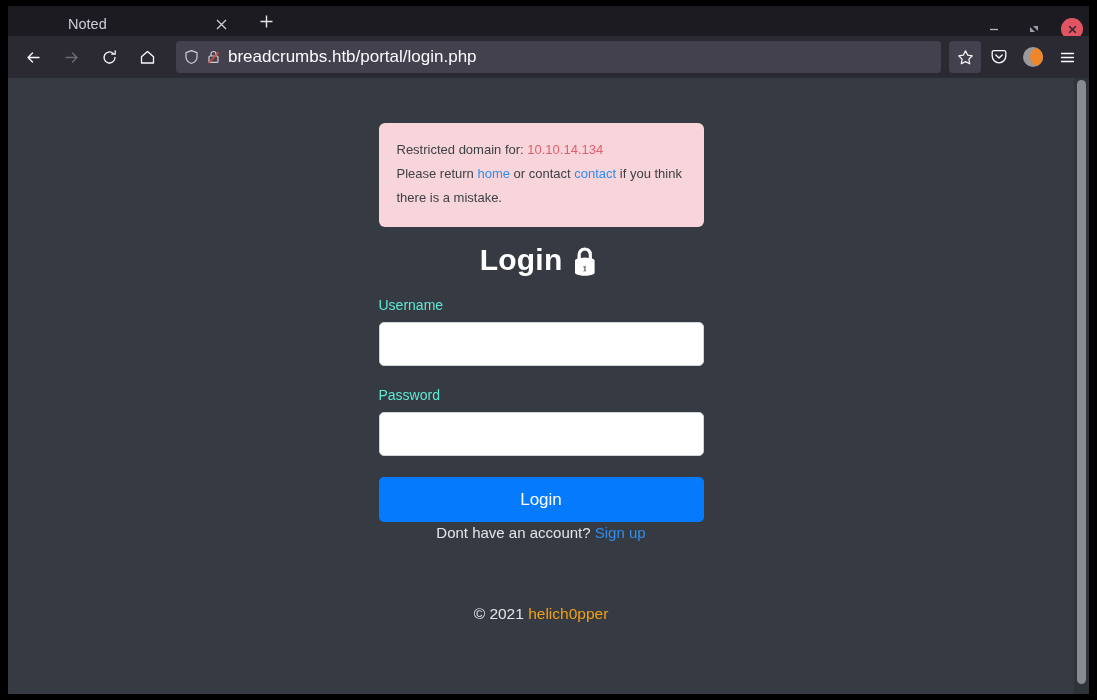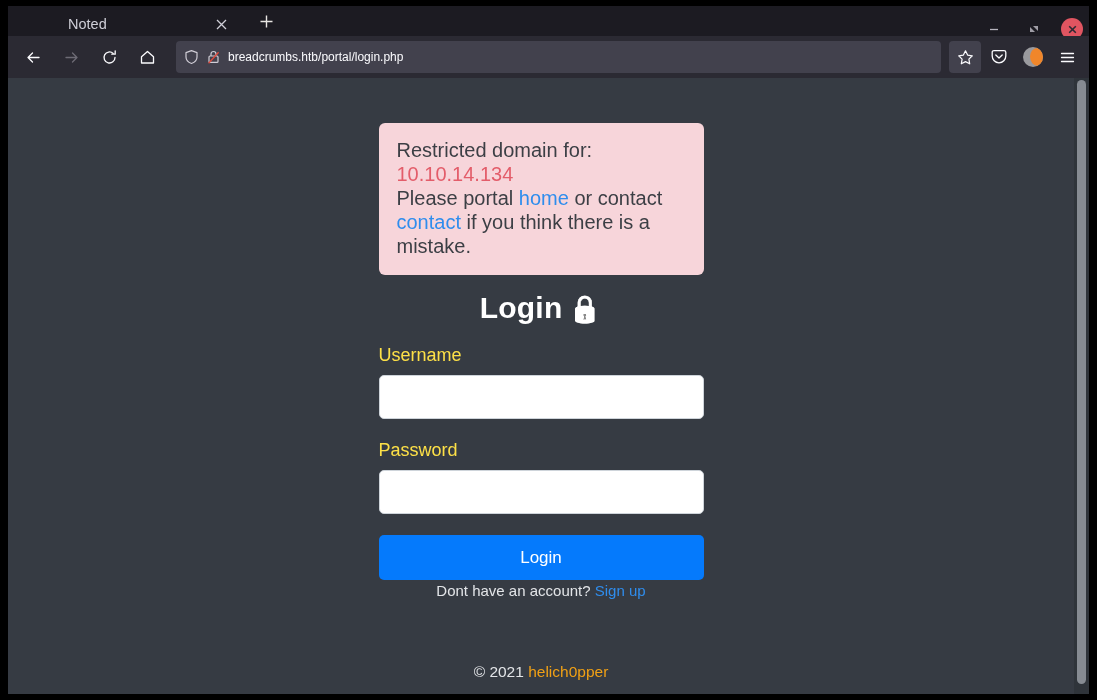--- a/index.html
+++ b/index.html
@@ -129,21 +129,21 @@
     background: #42414d;
     border-radius: 4px;
     display: flex;
     align-items: center;
     padding: 0 8px;
     gap: 7px;
     min-width: 0;
   }
   #url-text {
     color: #fbfbfe;
-    font-size: 12px;
+    font-size: 17px;
     white-space: nowrap;
     overflow: hidden;
     text-overflow: ellipsis;
   }
   .urlbar-icon { flex: none; display: flex; align-items: center; color: #d0cdd6; }
 
   #toolbar-right { display: flex; align-items: center; gap: 2px; flex: none; }
   .toolbar-icon-btn {
     width: 32px; height: 32px;
     display: flex; align-items: center; justify-content: center;
@@ -207,21 +207,21 @@
   #login-container {
     width: 325px;
     margin-top: 45px;
   }
 
   #restricted-alert {
     background: #f7d5da;
     color: #3c3f45;
     border-radius: 6px;
     padding: 15px 18px 17px 18px;
-    font-size: 20px;
+    font-size: 13px;
     line-height: 24px;
     margin-bottom: 16px;
   }
   #restricted-alert a { text-decoration: none; }
   .alert-ip { color: #e35d6a; }
   .alert-link { color: #2f8ded; }
 
   #login-heading {
     text-align: center;
     color: #ffffff;
@@ -230,22 +230,22 @@
     margin: 14px 0 20px 0;
     letter-spacing: 0.2px;
   }
   #login-heading .lock-glyph {
     font-size: 27px;
     margin-left: 6px;
     filter: grayscale(1) brightness(2.4);
   }
 
   .field-label {
-    color: #fde047;
-    font-size: 18px;
+    color: #5eead4;
+    font-size: 14px;
     margin-bottom: 9px;
     display: block;
   }
 
   .text-input {
     width: 100%;
     height: 44px;
     background: #ffffff;
     border: 1px solid #ced4da;
     border-radius: 5px;
@@ -397,21 +397,21 @@
   </div>
 
   <div id="viewport">
 
     <div id="page-content">
 
       <div id="login-container">
 
         <div id="restricted-alert">
           <span>Restricted domain for: </span><span class="alert-ip">10.10.14.134</span><br>
-          <span>Please portal </span><a href="#" class="alert-link">home</a><span> or contact </span><a href="#" class="alert-link">contact</a><span> if you think there is a mistake.</span>
+          <span>Please return </span><a href="#" class="alert-link">home</a><span> or contact </span><a href="#" class="alert-link">contact</a><span> if you think there is a mistake.</span>
         </div>
 
         <h1 id="login-heading">
           <span>Login</span><span class="lock-glyph">🔒</span>
         </h1>
 
         <label class="field-label">Username</label>
         <input class="text-input" type="text" value="" style="">
 
         <label class="field-label">Password</label>

